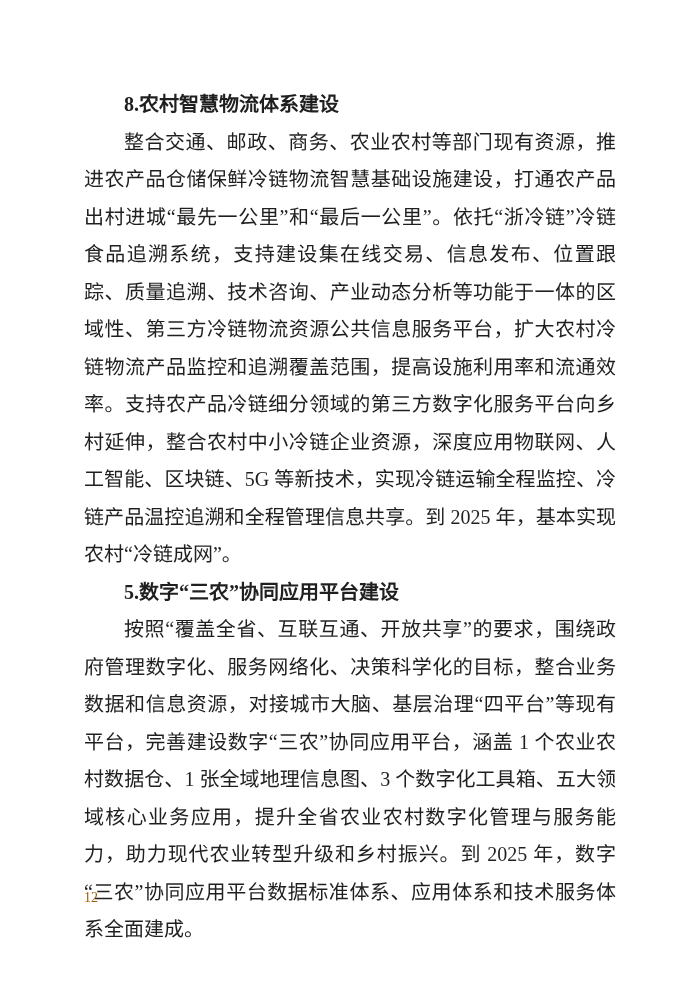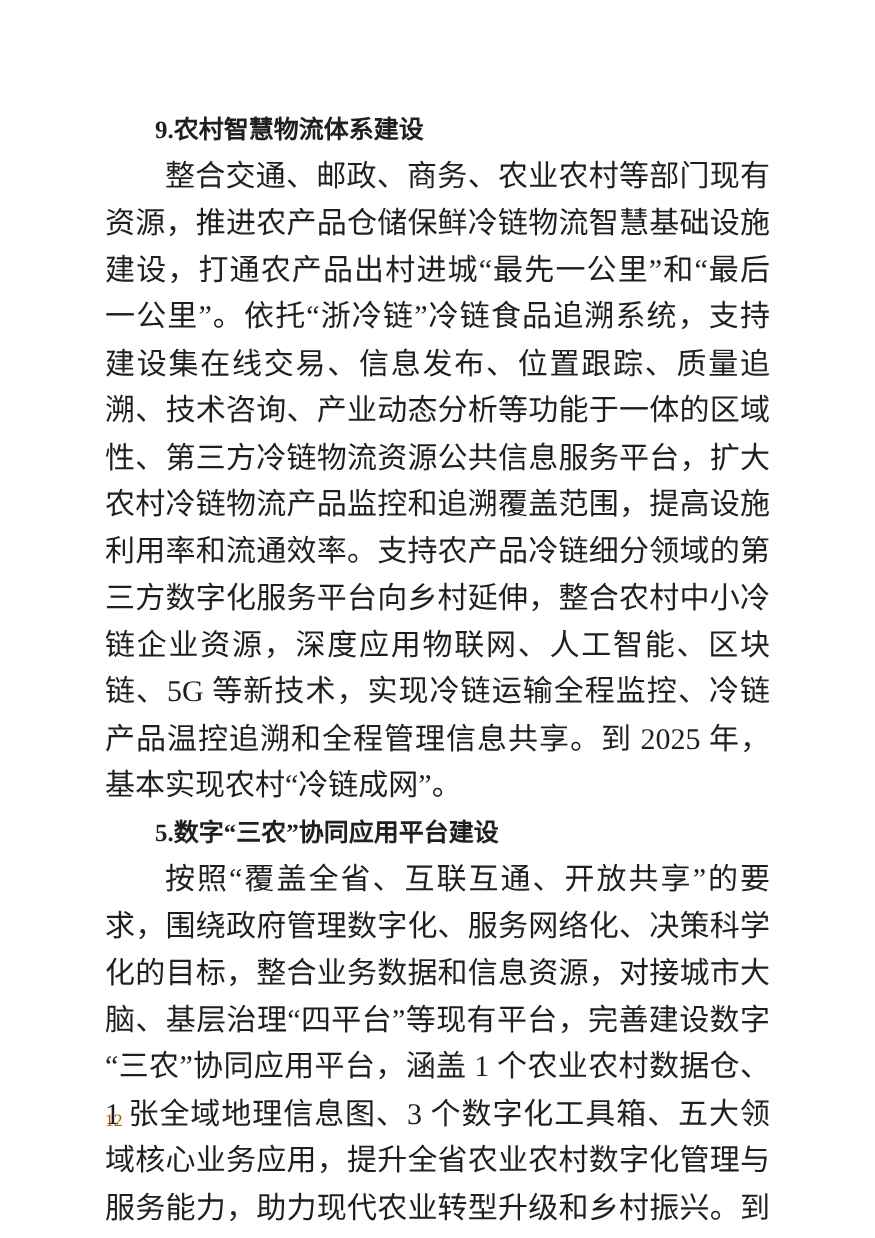--- a/index.html
+++ b/index.html
@@ -26,21 +26,21 @@
   }
   .section-heading {
     font-size: 20px;
     font-weight: bold;
     line-height: 37.5px;
     margin: 0;
     text-indent: 2em;
     white-space: nowrap;
   }
   .body-paragraph {
-    font-size: 24px;
+    font-size: 20px;
     line-height: 37.5px;
     margin: 0;
     text-indent: 2em;
     text-align: justify;
     text-justify: inter-character;
     word-break: break-all;
   }
   .page-number {
     position: absolute;
     left: 84px;
@@ -48,19 +48,19 @@
     font-size: 14px;
     line-height: 24px;
     color: #a16207;
   }
 </style>
 </head>
 <body>
 
 <div class="page">
   <div class="content">
-    <h3 class="section-heading">9.农村智慧物流体系建设</h3>
+    <h3 class="section-heading">8.农村智慧物流体系建设</h3>
     <p class="body-paragraph">整合交通、邮政、商务、农业农村等部门现有资源，推进农产品仓储保鲜冷链物流智慧基础设施建设，打通农产品出村进城“最先一公里”和“最后一公里”。依托“浙冷链”冷链食品追溯系统，支持建设集在线交易、信息发布、位置跟踪、质量追溯、技术咨询、产业动态分析等功能于一体的区域性、第三方冷链物流资源公共信息服务平台，扩大农村冷链物流产品监控和追溯覆盖范围，提高设施利用率和流通效率。支持农产品冷链细分领域的第三方数字化服务平台向乡村延伸，整合农村中小冷链企业资源，深度应用物联网、人工智能、区块链、5G 等新技术，实现冷链运输全程监控、冷链产品温控追溯和全程管理信息共享。到 2025 年，基本实现农村“冷链成网”。</p>
     <h3 class="section-heading">5.数字“三农”协同应用平台建设</h3>
     <p class="body-paragraph">按照“覆盖全省、互联互通、开放共享”的要求，围绕政府管理数字化、服务网络化、决策科学化的目标，整合业务数据和信息资源，对接城市大脑、基层治理“四平台”等现有平台，完善建设数字“三农”协同应用平台，涵盖 1 个农业农村数据仓、1 张全域地理信息图、3 个数字化工具箱、五大领域核心业务应用，提升全省农业农村数字化管理与服务能力，助力现代农业转型升级和乡村振兴。到 2025 年，数字“三农”协同应用平台数据标准体系、应用体系和技术服务体系全面建成。</p>
   </div>
   <div class="page-number">12</div>
 </div>
 
 </body></html>

